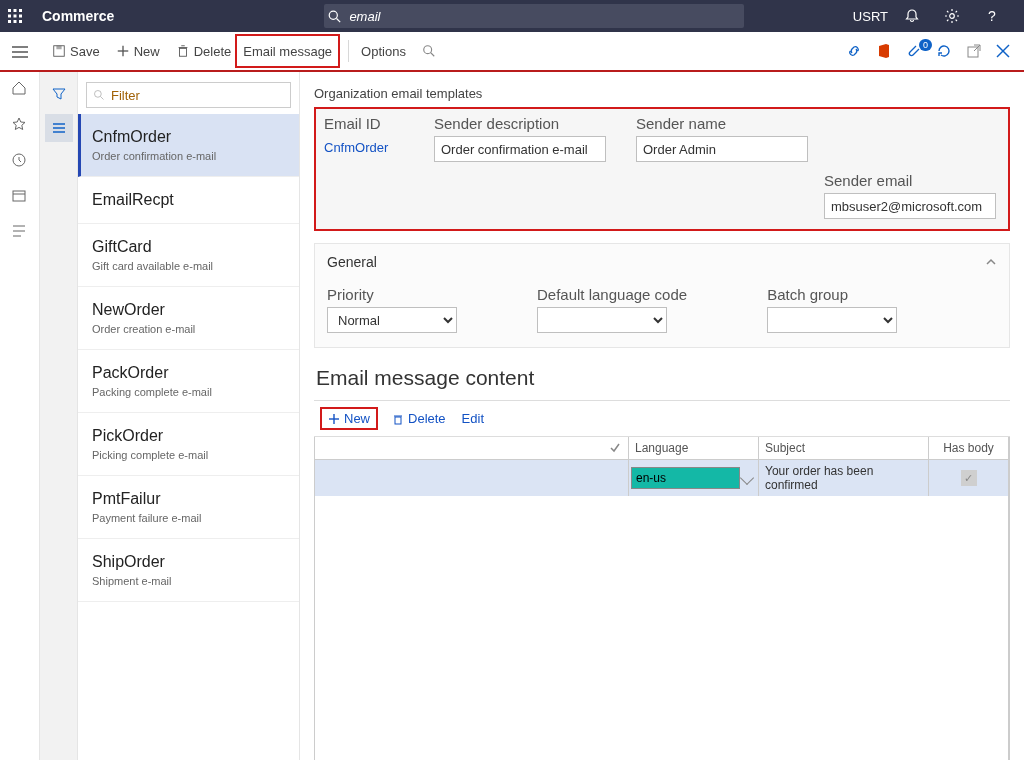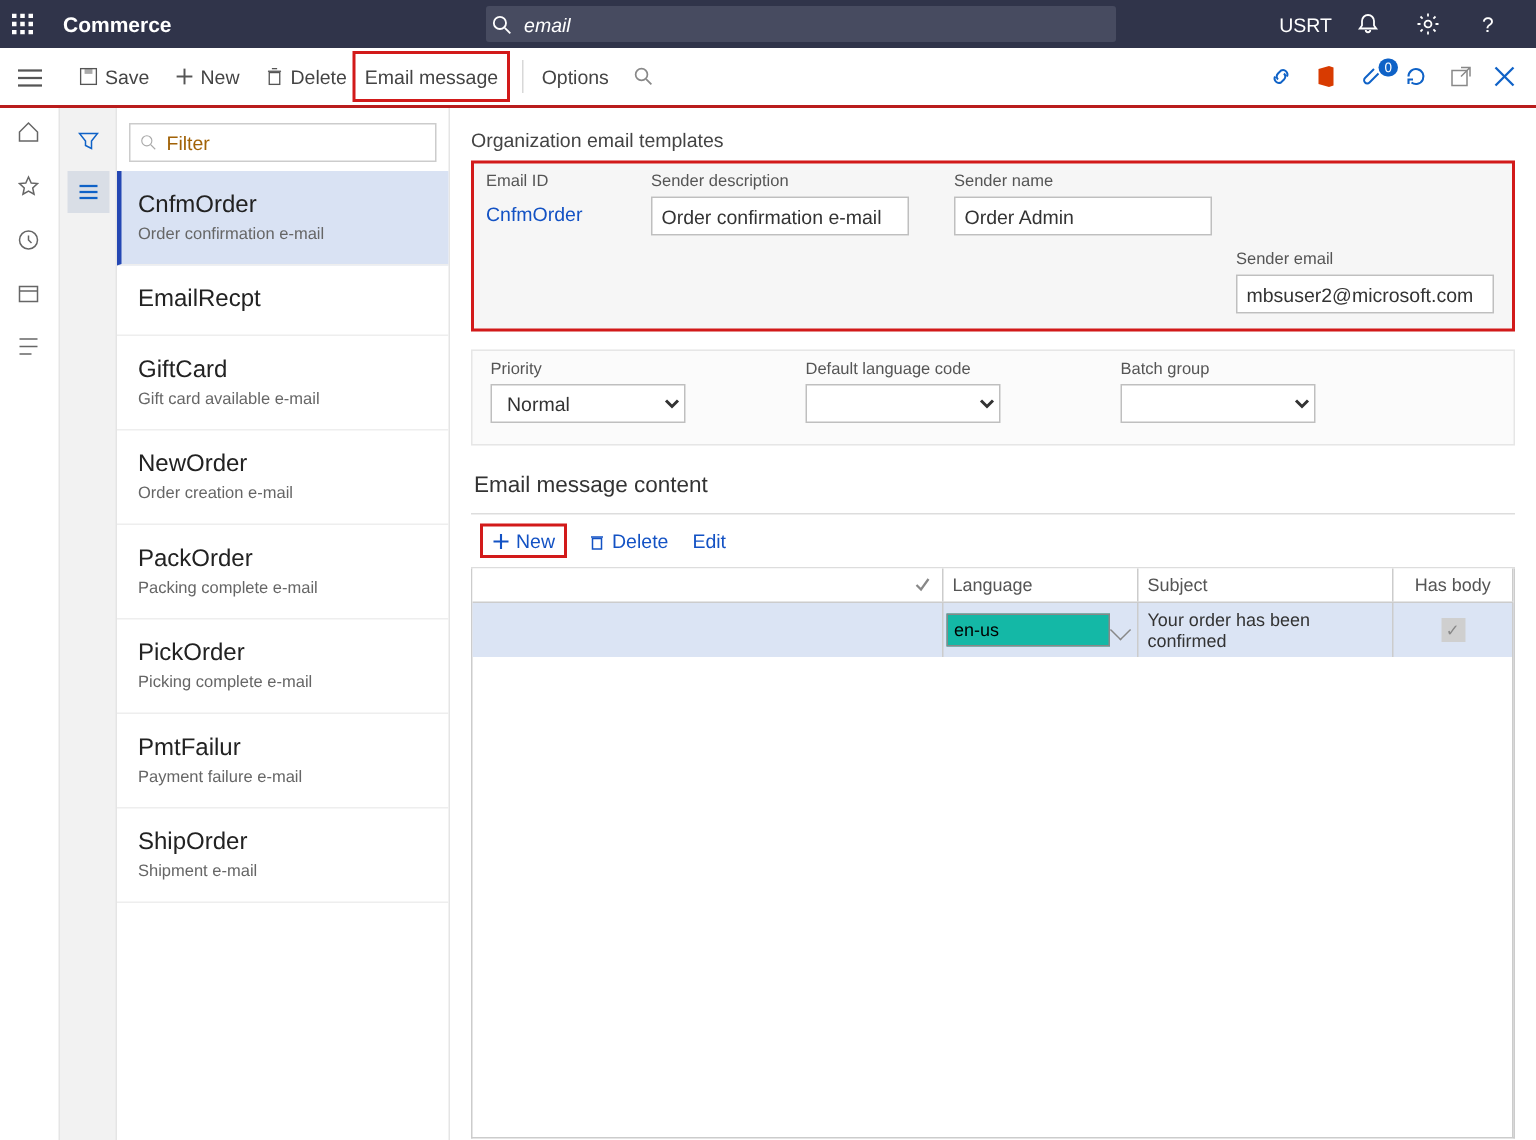--- a/index.html
+++ b/index.html
@@ -41,34 +41,34 @@
   .item { padding: 14px 12px 14px 14px; border-bottom: 1px solid #eee; cursor:pointer; }
   .item .title { font-size: 16px; color:#222; }
   .item .sub { font-size: 11px; color:#666; margin-top: 4px; }
   .item.selected { background:#d9e2f3; border-left:3px solid #2447b3; padding-left:11px; }
 
   .maincol { flex:1; padding: 14px 14px 14px 14px; overflow:auto; background:#fff;}
   .page-title { font-size:13px; color:#444; margin-bottom:6px; }
   .redbox2 { border: 2px solid #d21a1a; padding: 6px 8px 10px 8px; background:#f6f6f6; }
   .field-row { display:flex; gap: 30px; }
   .fld { display:flex; flex-direction:column; }
-  .fld label { font-size: 11px; color:#555; margin-bottom:4px; }
+  .fld label { font-size: 15px; color:#555; margin-bottom:4px; }
   .fld .link { color:#1352c4; font-size:13px; padding:4px 0;}
   .fld input, .fld select { border:1px solid #bfbfbf; background:#fff; height:26px; padding:0 6px; font-size:13px; color:#333; }
   .fld.w1 { width: 80px; }
   .fld.w2 { width: 172px; }
   .fld.w3 { width: 172px; }
   .row2 { margin-top: 10px; display:flex; justify-content:flex-end; padding-right:4px;}
 
   .section { border:1px solid #e6e6e6; background:#fbfbfb; margin-top:12px; }
   .section .sechead { display:flex; align-items:center; justify-content:space-between; padding:10px 12px; font-size:14px; color:#333; }
   .section .secbody { padding: 6px 12px 14px 12px; display:flex; gap:80px; }
   .secbody .fld select { width: 130px; }
 
-  .subhead { font-size:15px; color:#333; margin: 18px 0 10px 2px; }
+  .subhead { font-size:21px; color:#333; margin: 18px 0 10px 2px; }
   .gridtools { display:flex; align-items:center; gap:12px; padding: 6px 0; border-top:1px solid #ddd; border-bottom:1px solid #ddd; }
   .gridtools .gbtn { display:flex; align-items:center; gap:4px; color:#1352c4; font-size:13px; cursor:pointer; padding: 2px 2px;}
   .gridtools .first { border:2px solid #d21a1a; padding:2px 6px; margin-left:6px;}
   .grid { border:1px solid #ccc; border-top:none; }
   .grid .ghead, .grid .grow { display:flex;justify-content:flex-end; }
   .grid .cell { border-right:1px solid #ccc; padding:4px 6px; font-size:12px; display:flex; align-items:center; }
   .grid .c0{ width:28px; justify-content:center;}
   .grid .c1{ width:130px;}
   .grid .c2{ width:170px;}
   .grid .c3{ width:80px; justify-content:center;}
@@ -324,20 +324,26 @@
       </div>
       <div class="row2">
         <div class="fld w3">
           <label>Sender email</label>
           <input value="mbsuser2@microsoft.com" style="">
         </div>
       </div>
     </div>
 
     <div class="section">
+      <div class="sechead">
+        <span>General</span>
+        <svg width="12" height="12" viewBox="0 0 12 12">
+            <path d="M2 8l4-4 4 4" stroke="#888" fill="none" stroke-width="1.5"></path>
+          </svg>
+      </div>
       <div class="secbody">
         <div class="fld">
           <label>Priority</label>
           <select><option>Normal</option></select>
         </div>
         <div class="fld">
           <label>Default language code</label>
           <select><option></option></select>
         </div>
         <div class="fld">

